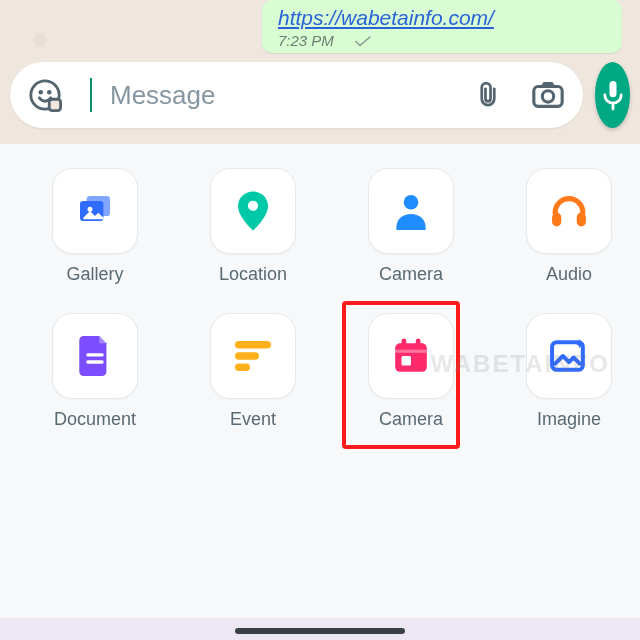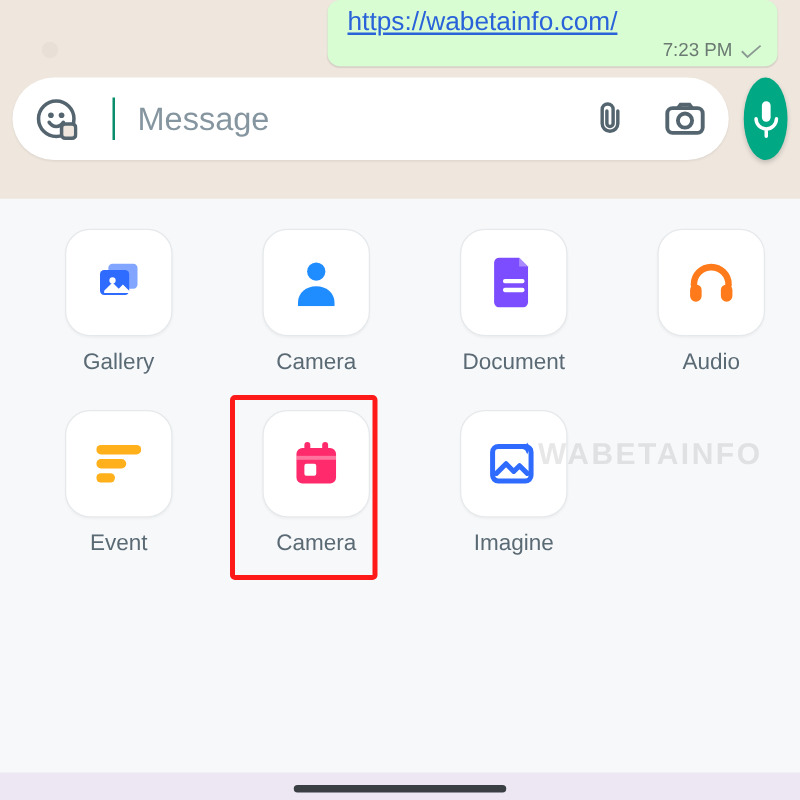--- a/index.html
+++ b/index.html
@@ -13,23 +13,24 @@
       radial-gradient(circle at 40px 40px, rgba(0,0,0,.03) 6px, transparent 7px),
       radial-gradient(circle at 600px 20px, rgba(0,0,0,.03) 8px, transparent 9px),
       #efe7de;
   }
 
   .bubble {
     position: absolute; top: 0; right: 18px;
     background: #d9fdd3; border-radius: 10px;
     padding: 6px 12px 4px 16px; min-width: 360px;
     box-shadow: 0 1px 1px rgba(0,0,0,.1);
+    font-style: italic;
   }
   .bubble .link { color: #2962d9; text-decoration: underline; font-size: 21px; }
-  .bubble .meta { text-align: right; color: #6b7a72; font-size: 15px; margin-top: 2px; display:flex; justify-content:flex-end; align-items:center; gap:6px;}
+  .bubble .meta { text-align: right; color: #6b7a72; font-size: 15px; margin-top: 2px; display:flex; justify-content:flex-start; align-items:center; gap:20px;}
   .tick { width:18px; height:12px; }
   .tick path { stroke:#8b9a93; stroke-width:2; fill:none; }
 
   .input-row {
     position: absolute; top: 62px; left: 10px; right: 10px;
     display: flex; align-items: center; gap: 12px;
   }
   .input-pill {
     flex: 1; background: #fff; border-radius: 34px; height: 66px;
     display: flex; align-items: center; padding: 0 18px; gap: 28px;
@@ -44,21 +45,20 @@
   .mic-btn {
     width: 66px; height: 66px; border-radius: 50%;
     background: #00a884; display:flex; align-items:center; justify-content:center;
     box-shadow: 0 2px 4px rgba(0,0,0,.2);
   }
 
   .sheet {
     position: absolute; top: 144px; left: 0; right: 0; bottom: 0;
     background: #f7f8fa;
     padding: 24px 16px 10px 40px;
-    margin-top: 15px;
   }
   .grid {
     display: grid; grid-template-columns: repeat(4, 1fr);
     column-gap: 48px; row-gap: 28px;
   }
   .opt { display:flex; flex-direction:column; align-items:center; gap:10px; position:relative;}
   .tile {
     width: 86px; height: 86px; background:#fff; border-radius:20px;
     border:1px solid #e6e9eb; display:flex; align-items:center; justify-content:center;
     box-shadow: 0 1px 2px rgba(0,0,0,.04);
@@ -139,54 +139,66 @@
               <path d="M5 16l4-4 3 3 2-2 3 3v1H5z" fill="#fff"></path>
             </svg>
           </span>
     </div>
     <span class="opt-label">Gallery</span>
 
   </div>
       <div class="opt">
     <div class="tile">
       <span>
+            <svg width="30" height="40" viewBox="0 0 20 26">
+              <path d="M10 0C4.5 0 0 4.3 0 9.6 0 17 10 26 10 26s10-9 10-16.4C20 4.3 15.5 0 10 0z" fill="#00c9a7"></path>
+              <circle cx="10" cy="9.5" r="3.4" fill="#fff"></circle>
+            </svg>
+          </span>
+    </div>
+    <span class="opt-label">Location</span>
+
+  </div>
+      <div class="opt">
+    <div class="tile">
+      <span>
             <svg width="36" height="38" viewBox="0 0 24 26">
               <circle cx="12" cy="7" r="5" fill="#1f8cff"></circle>
               <path d="M2 24c0-5.5 4.5-9 10-9s10 3.5 10 9v2H2z" fill="#1f8cff"></path>
             </svg>
           </span>
     </div>
     <span class="opt-label">Camera</span>
+
+  </div>
+      <div class="opt">
+    <div class="tile">
+      <span>
+            <svg width="40" height="40" viewBox="0 0 26 26">
+              <path d="M4 14a9 9 0 0 1 18 0" fill="none" stroke="#ff7a1a" stroke-width="3.4" stroke-linecap="round"></path>
+              <rect x="2" y="14" width="6" height="9" rx="3" fill="#ff7a1a"></rect>
+              <rect x="18" y="14" width="6" height="9" rx="3" fill="#ff7a1a"></rect>
+            </svg>
+          </span>
+    </div>
+    <span class="opt-label">Audio</span>
 
   </div>
       <div class="opt">
     <div class="tile">
       <span>
             <svg width="32" height="40" viewBox="0 0 22 28">
               <path d="M3 0h11l5 5v20a3 3 0 0 1-3 3H3a3 3 0 0 1-3-3V3a3 3 0 0 1 3-3z" fill="#7b4dff"></path>
               <path d="M14 0v5h5" fill="#fff" opacity=".35"></path>
               <rect x="5" y="12" width="12" height="2.4" rx="1" fill="#fff"></rect>
               <rect x="5" y="17" width="12" height="2.4" rx="1" fill="#fff"></rect>
             </svg>
           </span>
     </div>
     <span class="opt-label">Document</span>
-
-  </div>
-      <div class="opt">
-    <div class="tile">
-      <span>
-            <svg width="40" height="40" viewBox="0 0 26 26">
-              <path d="M4 14a9 9 0 0 1 18 0" fill="none" stroke="#ff7a1a" stroke-width="3.4" stroke-linecap="round"></path>
-              <rect x="2" y="14" width="6" height="9" rx="3" fill="#ff7a1a"></rect>
-              <rect x="18" y="14" width="6" height="9" rx="3" fill="#ff7a1a"></rect>
-            </svg>
-          </span>
-    </div>
-    <span class="opt-label">Audio</span>
 
   </div>
       <div class="opt">
     <div class="tile">
       <span>
             <svg width="36" height="32" viewBox="0 0 24 20">
               <rect x="0" y="0" width="24" height="5" rx="2.5" fill="#ffb01a"></rect>
               <rect x="0" y="7.5" width="16" height="5" rx="2.5" fill="#ffb01a"></rect>
               <rect x="0" y="15" width="10" height="5" rx="2.5" fill="#ffb01a"></rect>
             </svg>

